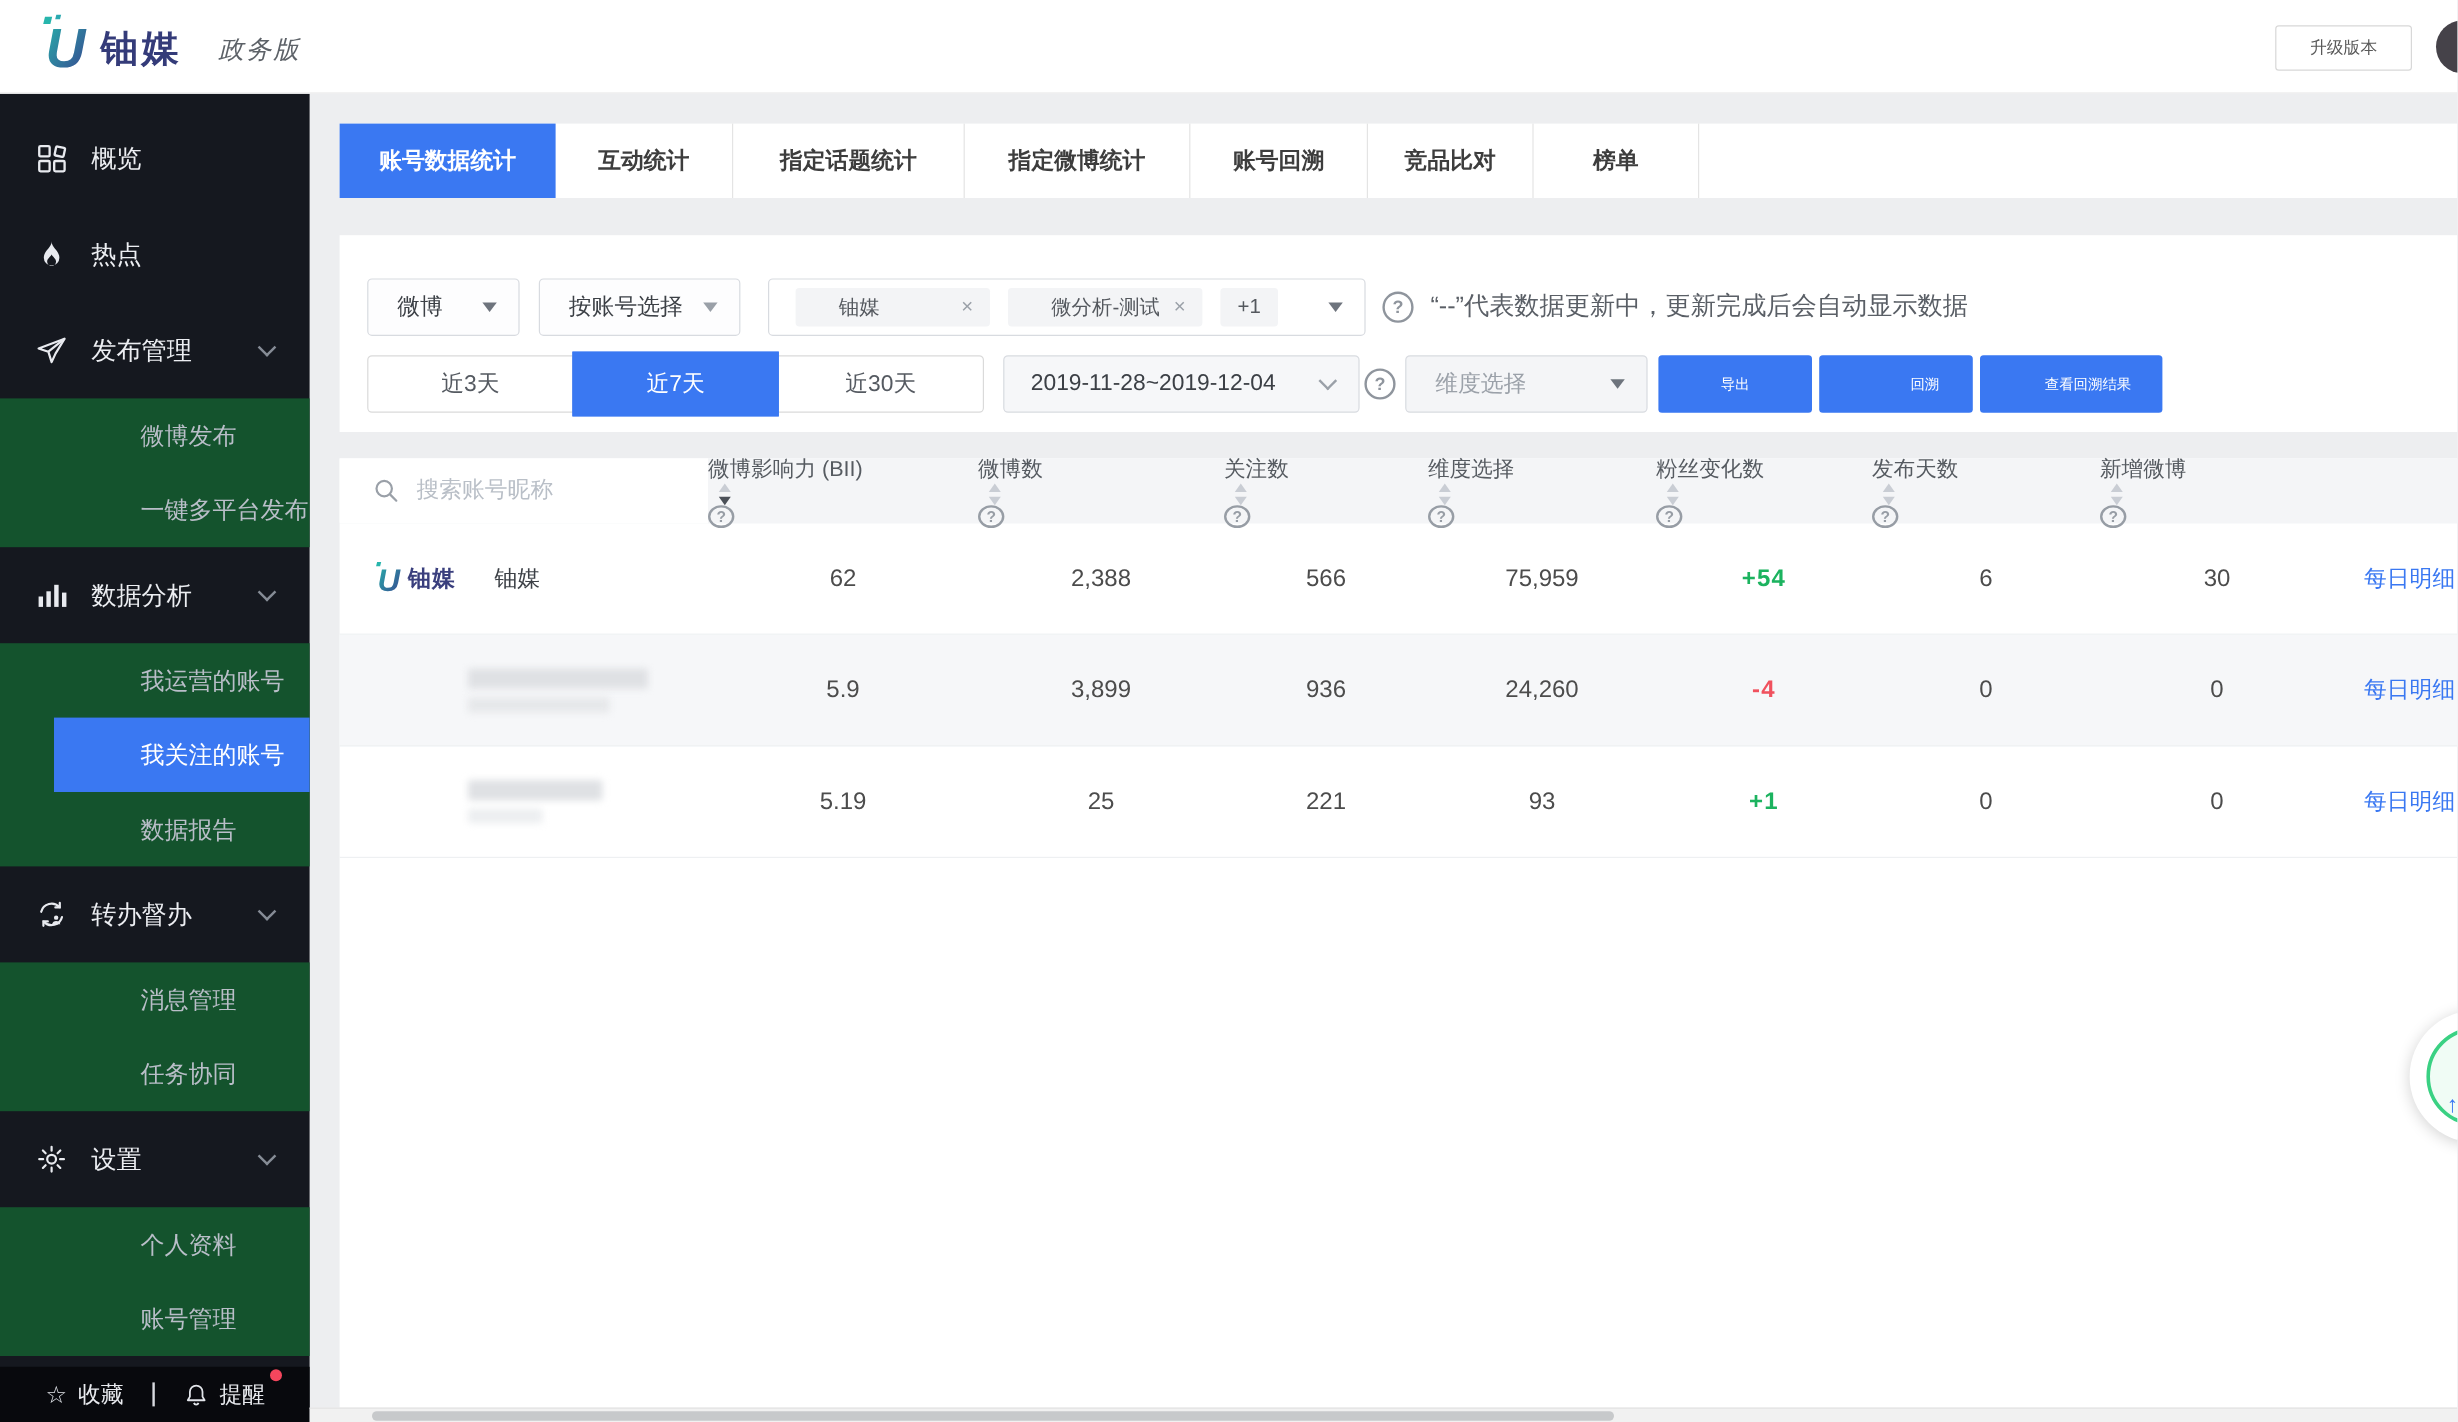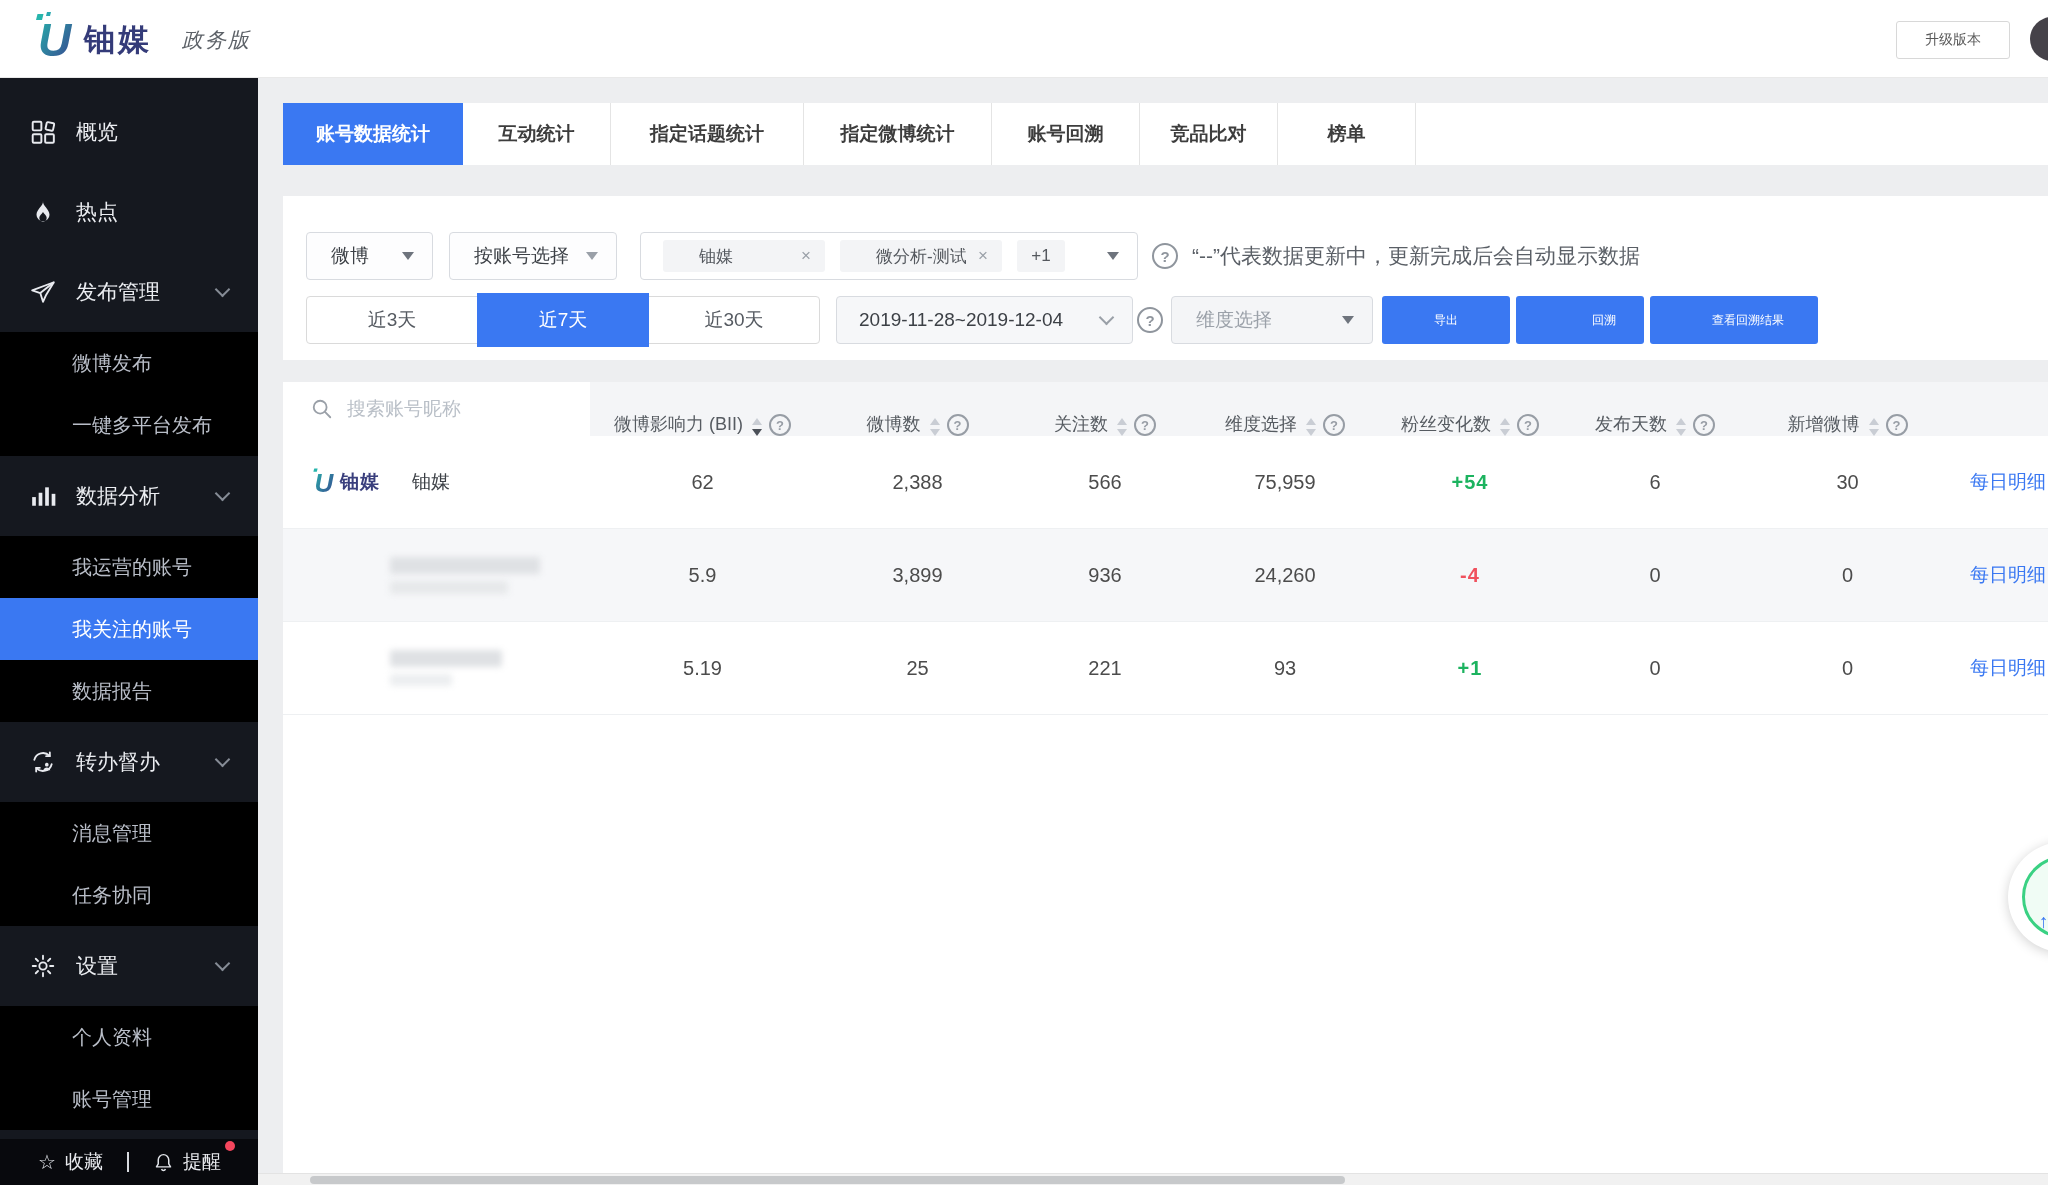--- a/index.html
+++ b/index.html
@@ -18,21 +18,21 @@
   .upgrade-btn { position:absolute; left:1896px; top:21px; width:114px; height:38px; background:#fff; border:1px solid #d8d8d8; border-radius:3px; font-size:14px; color:#595959; cursor:pointer; }
   .header-avatar { position:absolute; left:2030px; top:17px; width:44px; height:44px; border-radius:50%; background:#454249; }
 
   
   .sidebar { position:absolute; left:0; top:78px; width:258px; height:1107px; background:#15181f; }
   .s-parent { height:80px; display:flex; align-items:center; padding-left:30px; cursor:pointer; }
   .s-parent:first-child { margin-top:14px; }
   .s-ico { width:26px; height:26px; margin-right:20px; color:#e8eaef; flex:0 0 26px; }
   .s-label { font-size:21px; color:#eceef2; }
   .s-chev { width:11px; height:11px; border-right:2px solid #868c96; border-bottom:2px solid #868c96; transform:rotate(45deg); margin-left:auto; margin-right:30px; margin-top:-6px; }
-  .s-sub { background:#000000; }
+  .s-sub { background:#14532d;padding-left:45px; }
   .s-subitem { height:62px; display:flex; align-items:center; padding-left:72px; font-size:20px; color:#b9bec8; cursor:pointer; }
   .s-subitem.active { background:#3a78f2; color:#fff; }
   .s-footer { position:absolute; left:0; bottom:0; width:258px; height:46px; background:#08090d; display:flex; align-items:center; padding:0 0 0 38px; }
   .s-foot-ico { font-size:20px; color:#e1e4e9; margin-right:9px; display:inline-flex; }
   .s-foot-label { font-size:19px; color:#e8eaee; }
   .s-foot-div { width:2px; height:20px; background:#d8dadf; margin:0 24px; }
   .reminder-wrap { position:relative; display:flex; align-items:center; }
   .red-dot { position:absolute; top:-8px; right:-14px; width:10px; height:10px; border-radius:50%; background:#f5465d; }
 
   
@@ -63,27 +63,27 @@
   .seg:first-child { border-radius:4px 0 0 4px; margin-left:0; }
   .seg:last-child { border-radius:0 4px 4px 0; }
   .seg.active { background:#3a78f2; border-color:#3a78f2; color:#fff; height:54px; margin-top:-3px; z-index:2; }
   .date-sel { left:553px; top:100px; width:297px; background:#f6f7f9; }
   .date-sel .sel-text { padding-left:22px; color:#3c4046; }
   .chev-v { width:11px; height:11px; border-right:2px solid #9aa0a8; border-bottom:2px solid #9aa0a8; transform:rotate(45deg); margin-left:auto; margin-right:20px; margin-top:-5px; }
   .dim-sel { left:888px; top:100px; width:202px; background:#f4f5f7; }
   .blue-btn { position:absolute; top:100px; height:48px; background:#3a78f2; border:none; border-radius:3px; color:#fff; font-size:12px; cursor:pointer; font-family:inherit;text-align:center; }
   .btn-export { left:1099px; width:128px; }
   .btn-backtrack { left:1233px; width:128px;padding-left:48px; }
-  .btn-view { left:1367px; width:168px;padding-left:28px; }
+  .btn-view { left:1367px; width:152px;padding-left:28px; }
 
   
   .table-card { position:absolute; left:283px; top:382px; width:1765px; height:791px; background:#fff; }
   .trow { display:grid; grid-template-columns:307px 225px 205px 170px 190px 180px 190px 195px 103px; align-items:center; }
   .thead { height:54px; border-bottom:1px solid #eceef0; }
-  .hc { background:#f4f5f7; height:54px; display:flex; align-items:flex-end; justify-content:center; }
+  .hc { background:#f4f5f7; height:54px; display:flex; align-items:flex-start; justify-content:center;flex-direction:column; }
   .hc-label { font-size:18px; color:#565b61; }
   .search-cell { background:#fff; height:54px; display:flex; align-items:center; padding-left:28px; }
   .search-cell svg { flex:0 0 22px; margin-right:14px; }
   .search-input { border:none; outline:none; font-size:19px; color:#333; width:220px; background:transparent; font-family:inherit; }
   .search-input::placeholder { color:#b9bfc7; }
   .carets { display:flex; flex-direction:column; gap:4px; margin:0 7px 0 9px; cursor:pointer; }
   .c-up { width:0; height:0; border-left:5px solid transparent; border-right:5px solid transparent; border-bottom:7px solid #c9cdd4; }
   .c-dn { width:0; height:0; border-left:5px solid transparent; border-right:5px solid transparent; border-top:7px solid #c9cdd4; }
   .c-dn.on { border-top-color:#4b5058; }
   .hq { width:22px; height:22px; border:2px solid #979da5; border-radius:50%; color:#979da5; font-size:13px; font-weight:700; display:flex; align-items:center; justify-content:center; }

